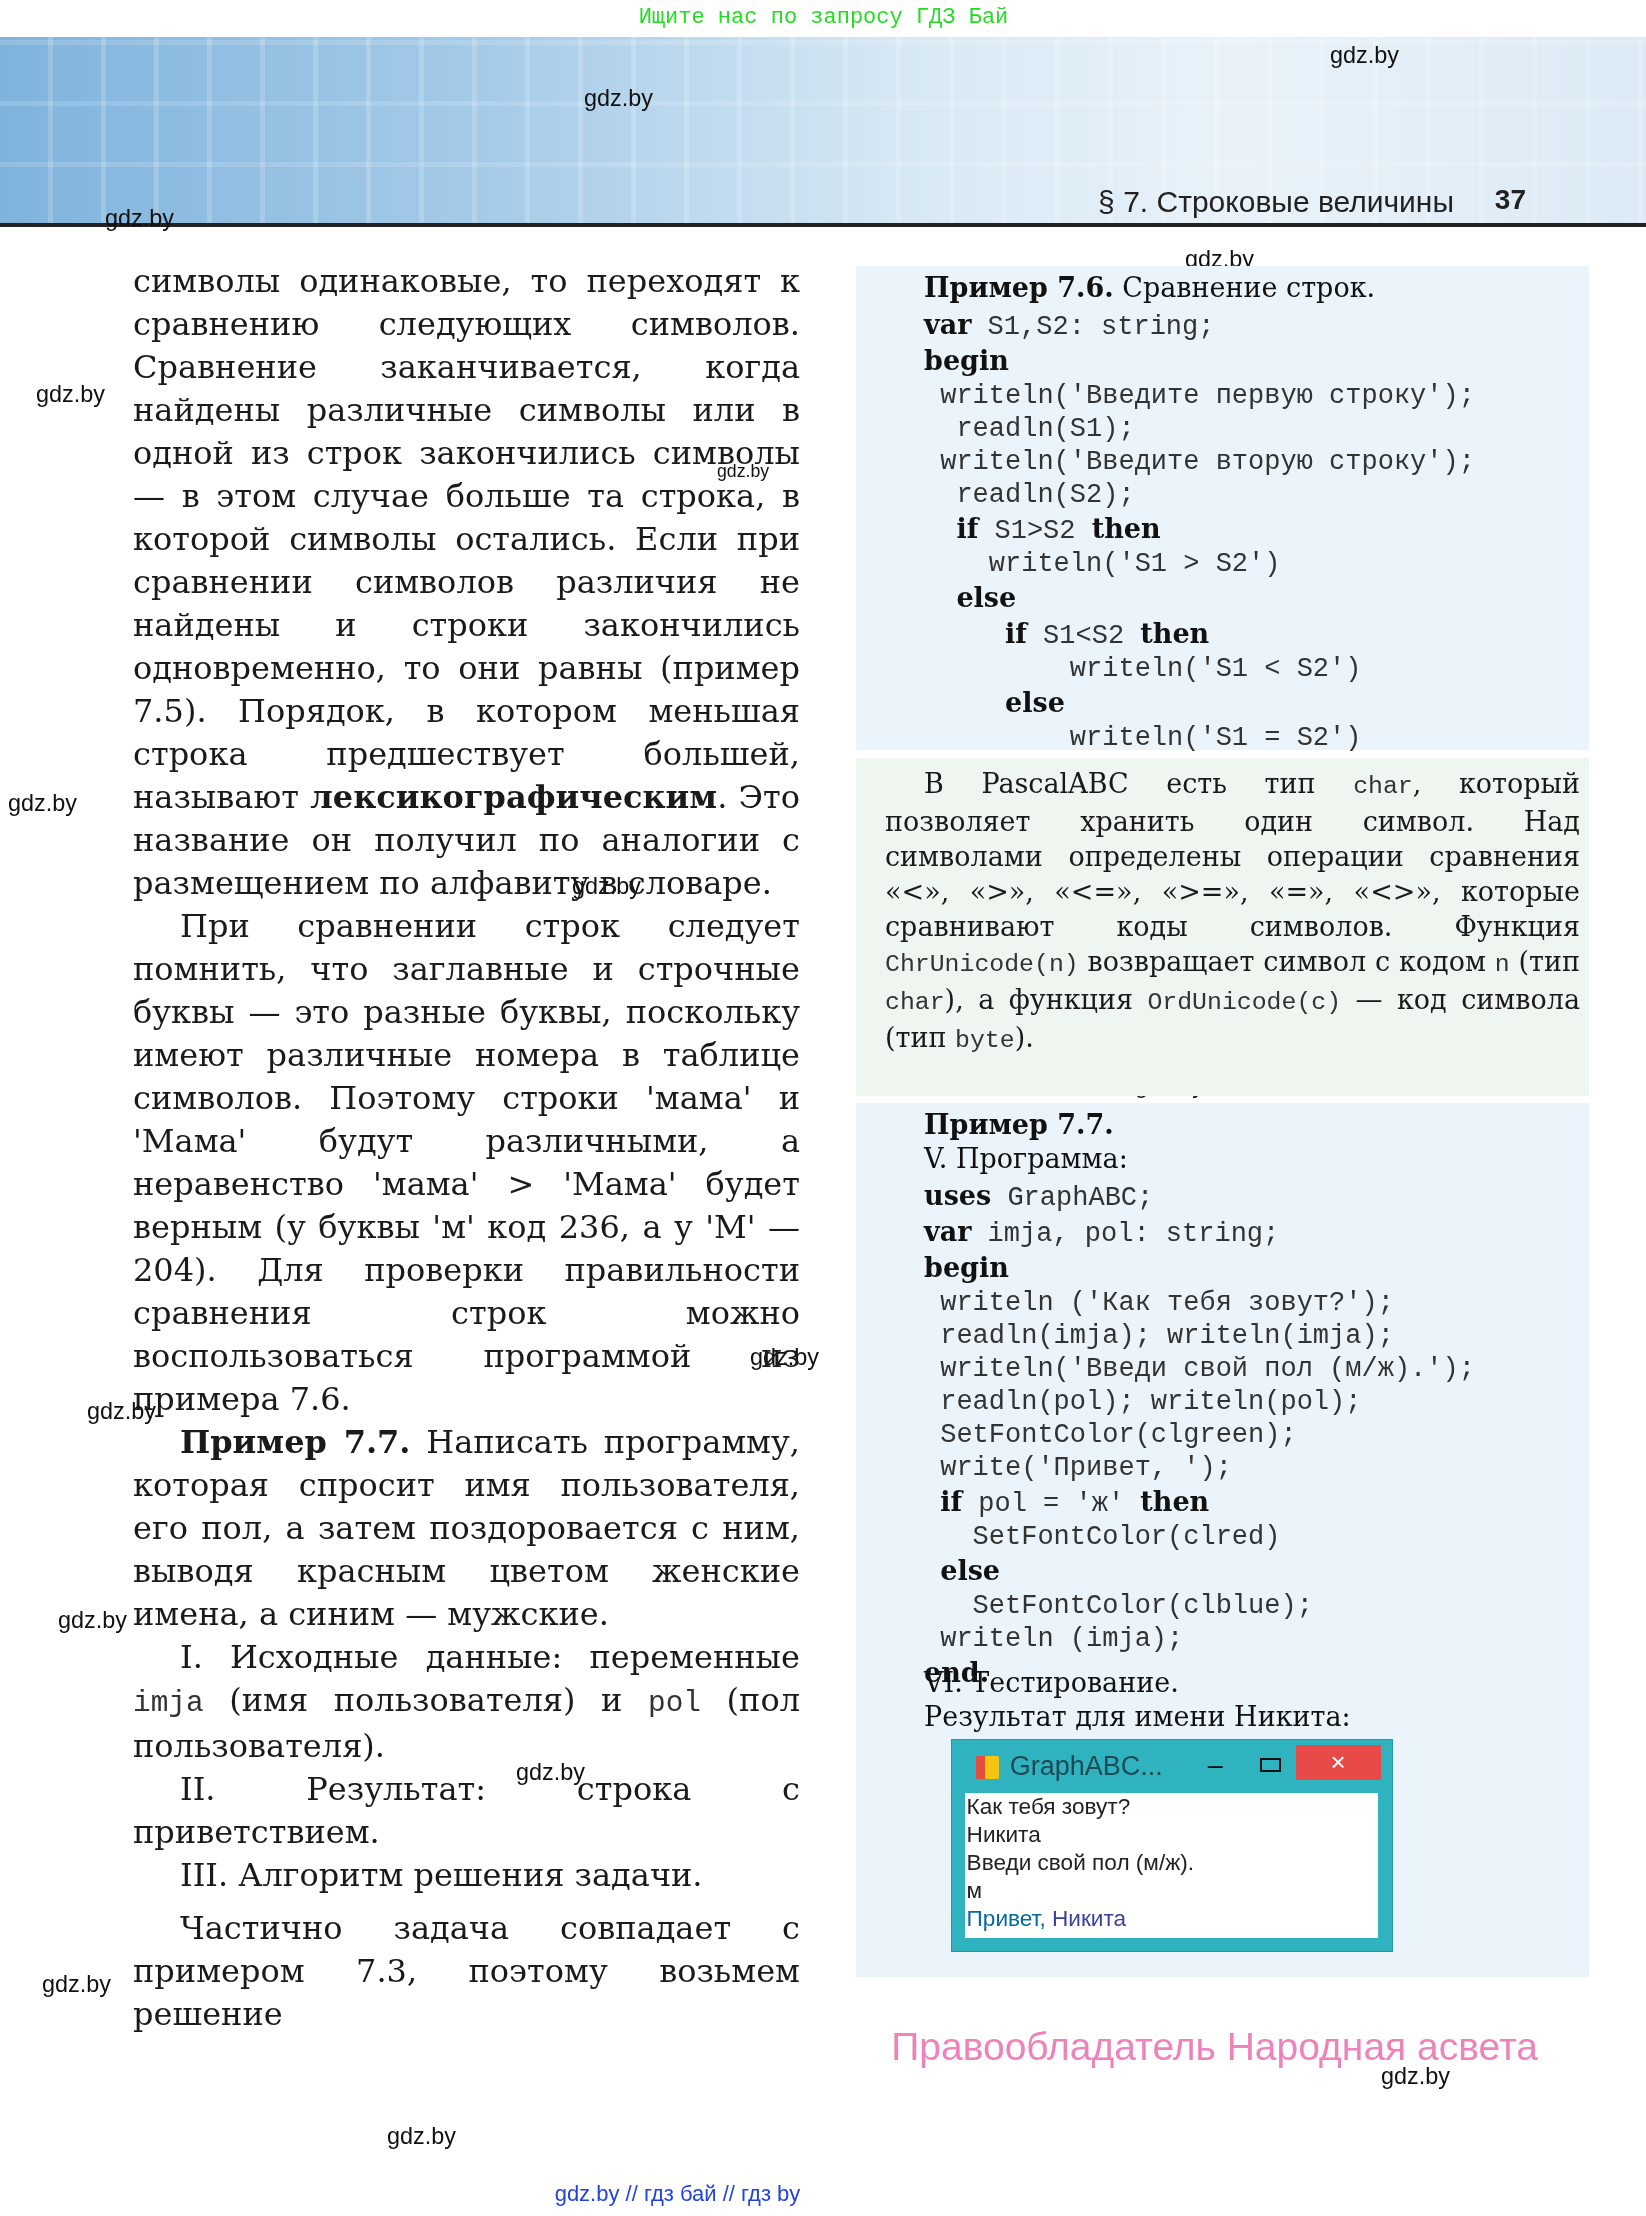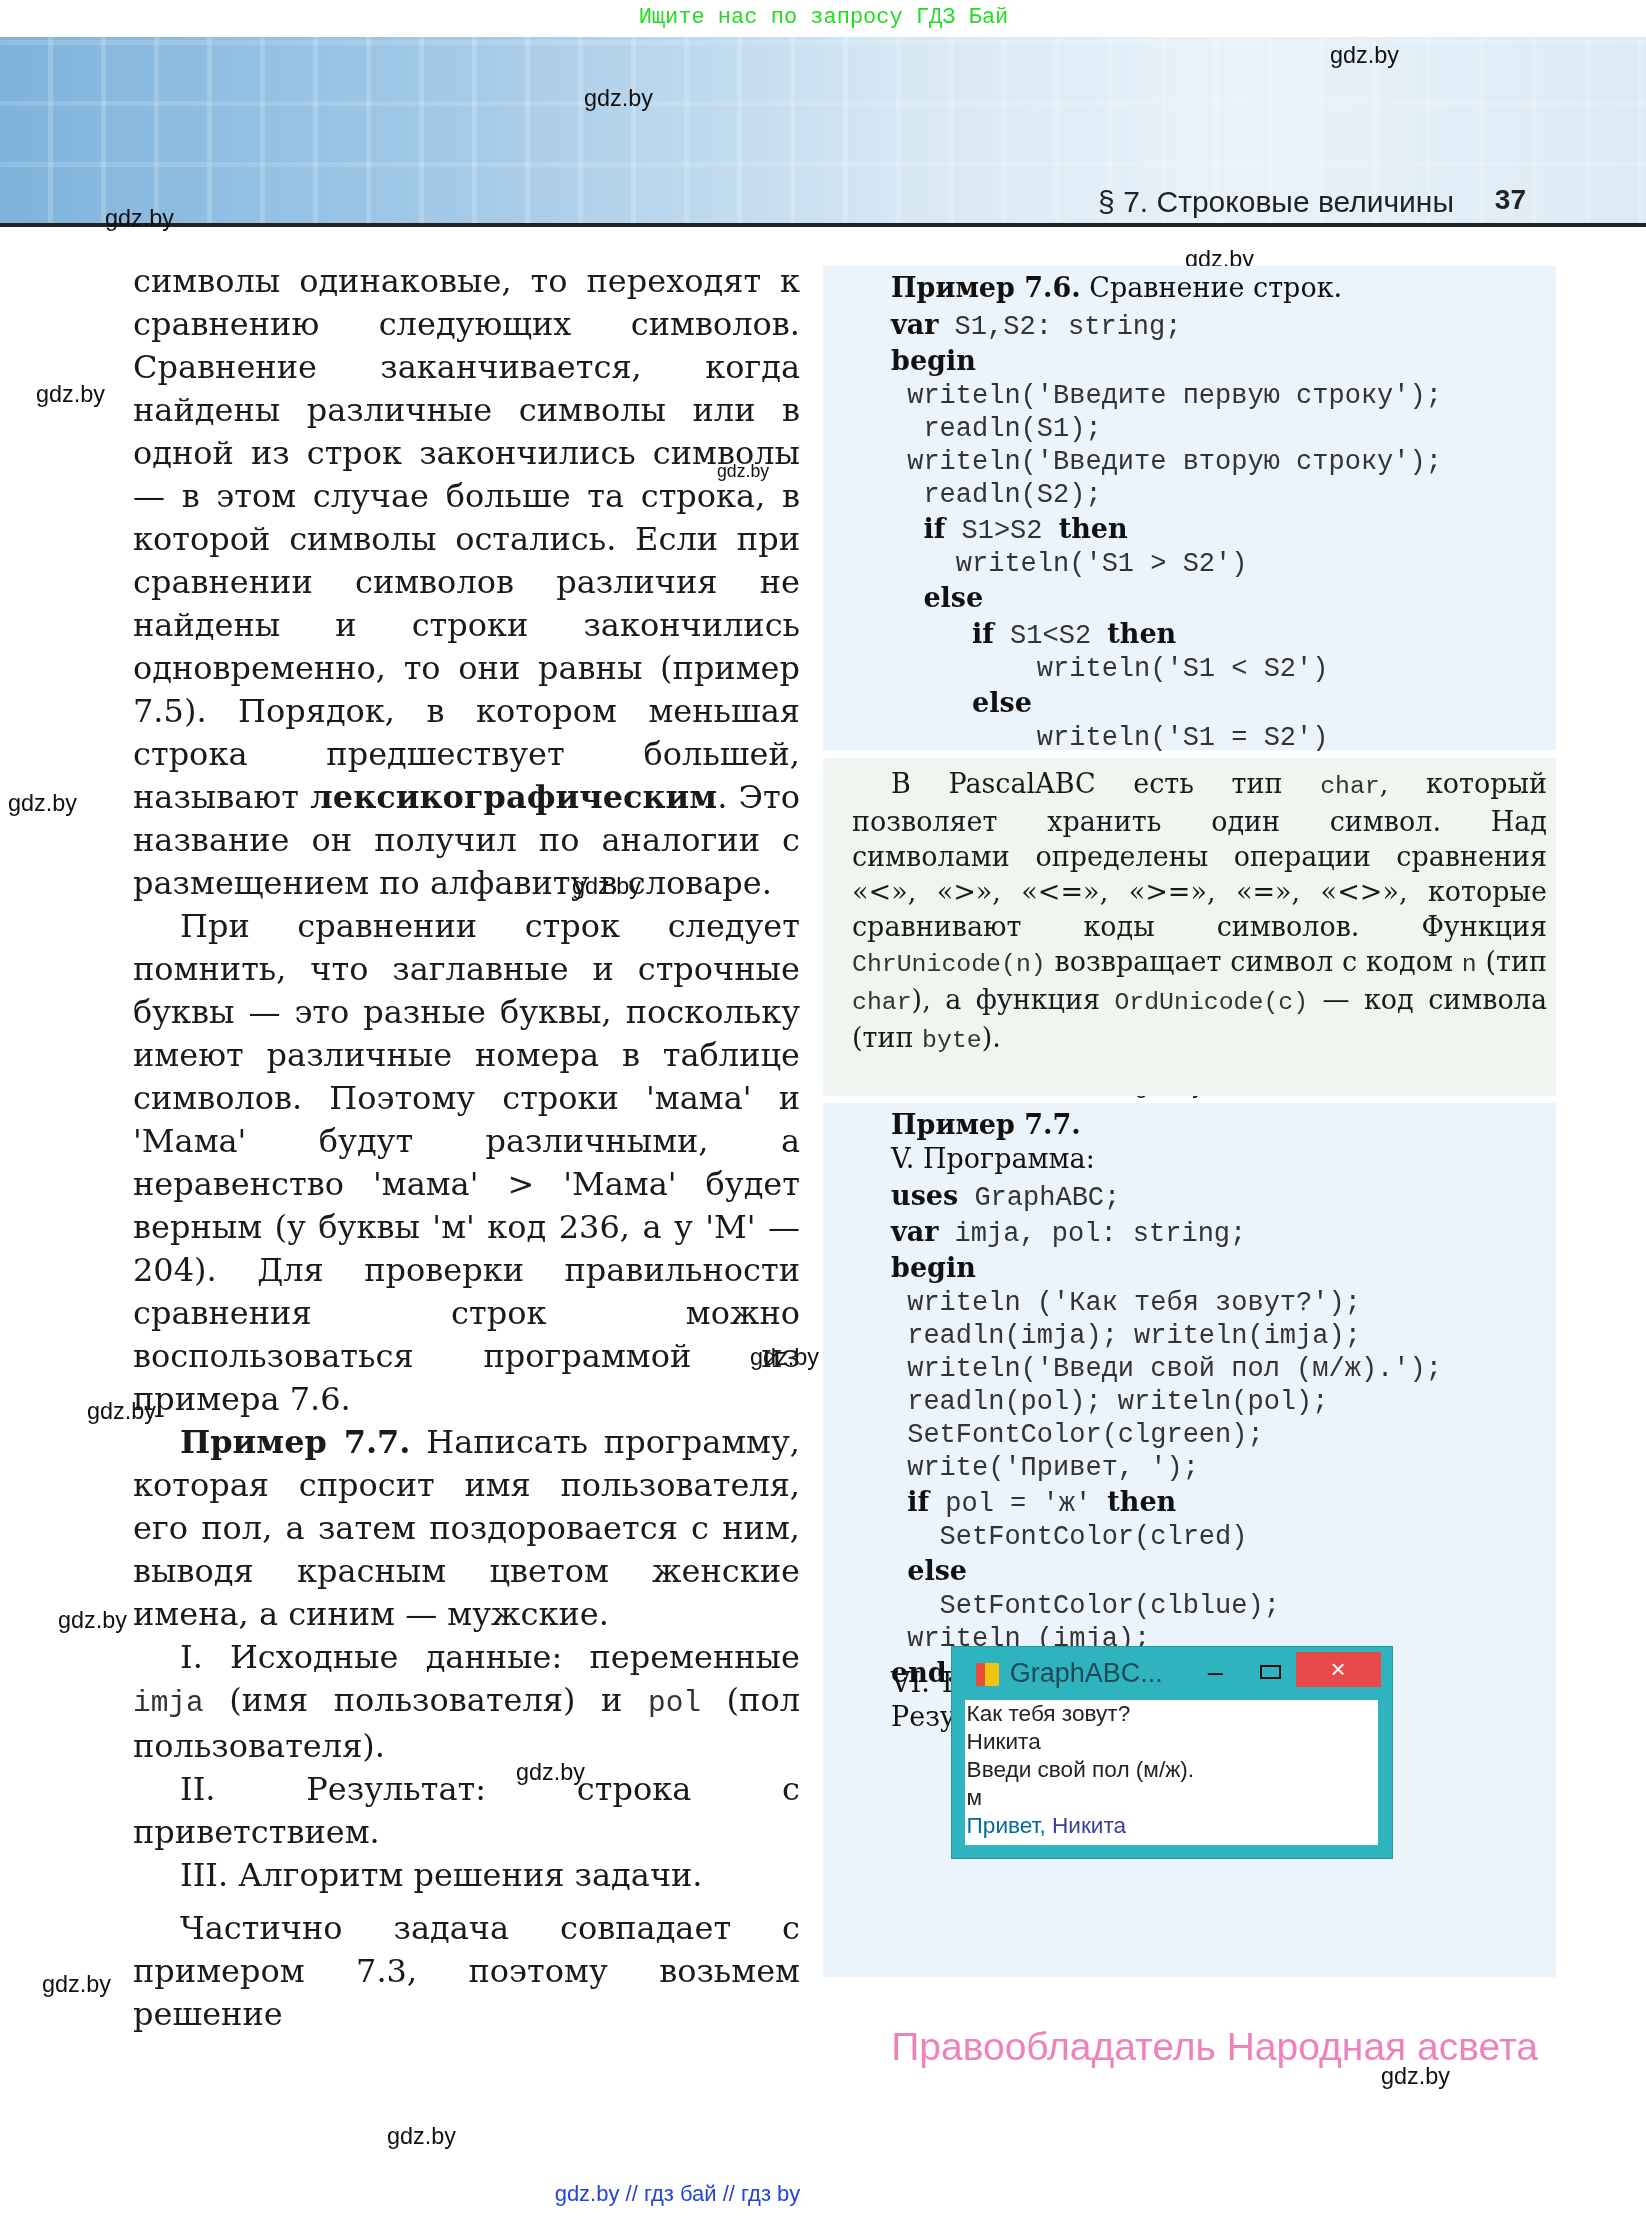--- a/index.html
+++ b/index.html
@@ -15,30 +15,30 @@
       linear-gradient(90deg, #7fb3dc 0%, #a6cbe8 30%, #d6e8f4 55%, #e9f2f9 75%, #dbeaf5 100%);
     border-bottom:4px solid #222; box-sizing:border-box; }
   .header-title { right:193px; top:185px; font-family:"Liberation Sans", sans-serif; font-size:30px; color:#222; }
   .page-num { right:121px; top:184px; font-family:"Liberation Sans", sans-serif; font-weight:bold; font-size:28px; color:#222; }
   .wm { font-family:"Liberation Sans", sans-serif; font-size:23.4px; color:#111; }
   .col-left { left:133px; top:260px; width:667px; font-size:32px; line-height:43px; }
   .col-left p { margin:0; text-align:justify; }
   .col-left .indent { text-indent:47px; }
   .col-left .center-sans { font-family:"Liberation Sans", sans-serif; text-align:center; font-size:28px; line-height:48px; }
   .mono { font-family:"Liberation Mono", monospace; font-size:0.92em; color:#333; }
-  .panel { left:823px; width:733px; }
+  .panel { left:856px; width:733px; }
   .panel-blue { background:#ebf4fb; }
   .panel-green { background:#eef6ef; }
   .code { font-family:"Liberation Mono", monospace; font-size:27px; line-height:33px; color:#333; white-space:pre; }
   .code b { font-family:"DejaVu Serif", serif; font-weight:bold; color:#111; }
   .ex-title { font-family:"DejaVu Serif", serif; font-size:27px; color:#111; }
   .ex-title b { font-weight:bold; }
   .note { font-size:27px; line-height:35px; text-align:justify; }
   .note p { margin:0; }
-  .gwin { left:951px; top:1646px; width:442px; height:213px; background:#2fb3bf; border:1.6px solid #229aa6; box-sizing:border-box; }
+  .gwin { left:951px; top:1739px; width:442px; height:213px; background:#2fb3bf; border:1.6px solid #229aa6; box-sizing:border-box; }
   .gwin-title { position:absolute; left:9.7px; top:4.8px; height:42px; width:419px; font-family:"Liberation Sans", sans-serif; }
   .gwin-app-icon { position:absolute; left:14.5px; top:11.3px; width:22.6px; height:22.6px;
     background:linear-gradient(90deg,#e74c3c 0 40%, #f1c40f 40% 100%); border-radius:1.6px; }
   .gwin-title-text { position:absolute; left:48px; top:6.4px; font-size:27px; color:#1d4a55; }
   .gwin-min { position:absolute; left:246px; top:4.8px; font-size:27px; color:#111; cursor:pointer; }
   .gwin-max { position:absolute; left:298px; top:13px; width:21px; height:14.5px; border:2.4px solid #111; box-sizing:border-box; cursor:pointer; }
   .gwin-close { position:absolute; left:334px; top:0px; width:85px; height:35px; background:#e84a4a; color:#fff; text-align:center; font-size:26px; line-height:35px; cursor:pointer; }
   .gwin-body { position:absolute; left:13px; top:53px; width:413px; height:145px; background:#fff; font-family:"Liberation Sans", sans-serif; font-size:22.6px; line-height:28px; padding-left:1.6px; box-sizing:border-box; color:#222; }
   .footer-owner { left:0; top:2025px; width:1538px; text-align:right; font-family:"Liberation Sans", sans-serif; font-size:39px; color:#ee82bb; }
   .footer-links { left:0; top:2181px; width:1355px; text-align:center; font-family:"Liberation Sans", sans-serif; font-size:22px; color:#2244dd; }

